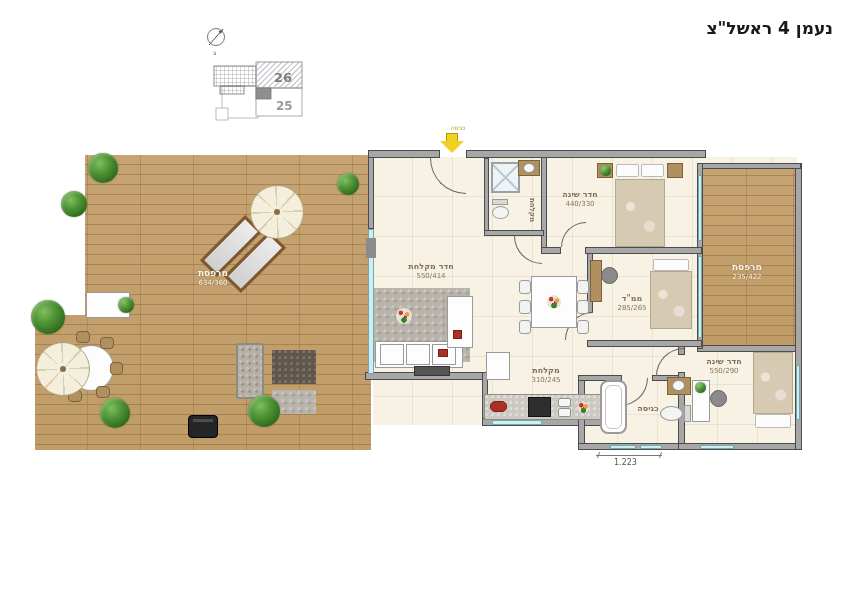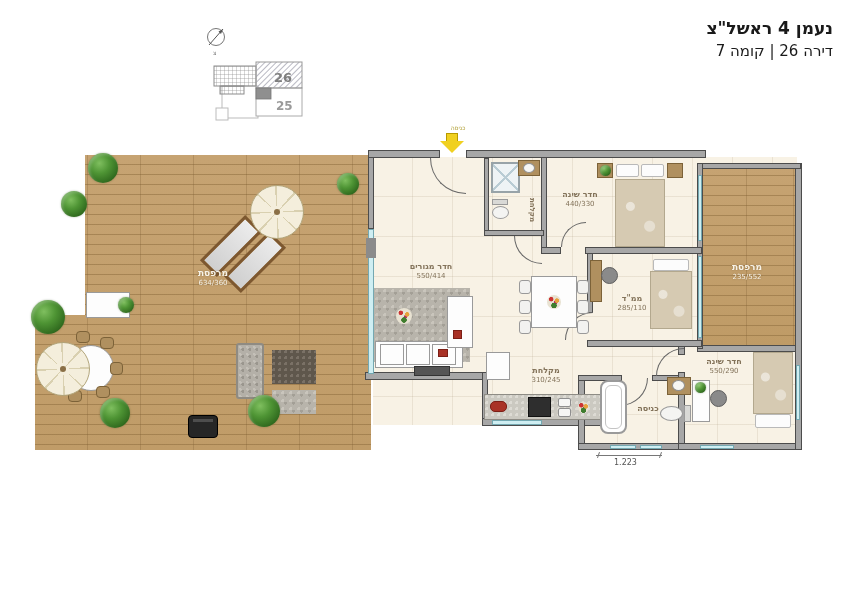--- a/index.html
+++ b/index.html
@@ -96,21 +96,20 @@
   .dimline{position:absolute;border-top:1px solid #777;z-index:8;}
   .tick{position:absolute;width:1px;height:6px;background:#777;transform:rotate(20deg);z-index:8;}
 </style>
 </head>
 <body>
 
 <div class="canvas">
 
   <div class="hdr">
     <div class="t1">נעמן 4 ראשל"צ</div>
-    <div class="t2">דירה 26 | קומה 7</div>
   </div>
 
   <svg class="abs" style="left:203px;top:24px;" width="26" height="32">
     <circle cx="13" cy="13" r="8.5" fill="none" stroke="#666" stroke-width="0.9"></circle>
     <line x1="6" y1="21" x2="20" y2="5" stroke="#555" stroke-width="1"></line>
     <polygon points="20,5 15.5,7.5 18,10" fill="#555"></polygon>
     <text x="10" y="31" font-size="6" fill="#777">צ</text>
   </svg>
 
   <svg class="abs" style="left:212px;top:58px;" width="94" height="66" viewBox="0 0 94 66">
@@ -210,35 +209,35 @@
   <div class="rug-light" style="left:272px;top:390px;width:44px;height:24px;"></div>
   <div class="sofa-out" style="left:236px;top:343px;width:28px;height:56px;"></div>
   <div class="bbq" style="left:188px;top:415px;width:30px;height:23px;"></div>
 
   <div class="rlab onwood" style="left:180px;top:268px;width:66px;">
     <span class="nm">מרפסת</span>
     <span class="dm">634/360</span>
   </div>
   <div class="rlab onwood" style="left:710px;top:262px;width:74px;">
     <span class="nm">מרפסת</span>
-    <span class="dm">235/552</span>
+    <span class="dm">235/422</span>
   </div>
 
   <div class="rug-light" style="left:374px;top:288px;width:96px;height:74px;"></div>
   <div class="white-box" style="left:375px;top:341px;width:88px;height:27px;"></div>
   <div class="white-box" style="left:380px;top:344px;width:24px;height:21px;"></div>
   <div class="white-box" style="left:406px;top:344px;width:24px;height:21px;"></div>
   <div class="white-box" style="left:432px;top:344px;width:24px;height:21px;"></div>
   <div class="white-box" style="left:447px;top:296px;width:26px;height:52px;"></div>
   <div class="white-box red" style="left:438px;top:349px;width:10px;height:8px;"></div>
   <div class="white-box red" style="left:453px;top:330px;width:9px;height:9px;"></div>
   <div class="abs" style="left:414px;top:366px;width:36px;height:10px;background:#555;border:1px solid #333;box-sizing:border-box;z-index:6;"></div>
   <div class="flowers" style="left:396px;top:308px;width:16px;height:16px;"></div>
   <div class="rlab" style="left:398px;top:262px;width:66px;">
-    <span class="nm">חדר מגורים</span>
+    <span class="nm">חדר מקלחת</span>
     <span class="dm">550/414</span>
   </div>
 
   <div class="white-box" style="left:531px;top:276px;width:46px;height:52px;"></div>
   <div class="dchair" style="left:519px;top:280px;"></div>
   <div class="dchair" style="left:519px;top:300px;"></div>
   <div class="dchair" style="left:519px;top:320px;"></div>
   <div class="dchair" style="left:577px;top:280px;"></div>
   <div class="dchair" style="left:577px;top:300px;"></div>
   <div class="dchair" style="left:577px;top:320px;"></div>
@@ -270,21 +269,21 @@
     <span class="nm">חדר שינה</span>
     <span class="dm">440/330</span>
   </div>
 
   <div class="bed-blanket" style="left:650px;top:271px;width:42px;height:58px;"></div>
   <div class="pillow" style="left:653px;top:259px;width:36px;height:12px;"></div>
   <div class="brown-box" style="left:590px;top:260px;width:12px;height:42px;"></div>
   <div class="chair-round" style="left:601px;top:267px;width:17px;height:17px;"></div>
   <div class="rlab" style="left:606px;top:294px;width:52px;">
     <span class="nm">ממ"ד</span>
-    <span class="dm">285/110</span>
+    <span class="dm">285/265</span>
   </div>
 
   <div class="bed-blanket" style="left:753px;top:352px;width:40px;height:62px;"></div>
   <div class="pillow" style="left:755px;top:414px;width:36px;height:14px;"></div>
   <div class="white-box" style="left:692px;top:380px;width:18px;height:42px;"></div>
   <div class="chair-round" style="left:710px;top:390px;width:17px;height:17px;"></div>
   <div class="plant" style="left:695px;top:382px;width:11px;height:11px;"></div>
   <div class="rlab" style="left:695px;top:357px;width:58px;">
     <span class="nm">חדר שינה</span>
     <span class="dm">550/290</span>

